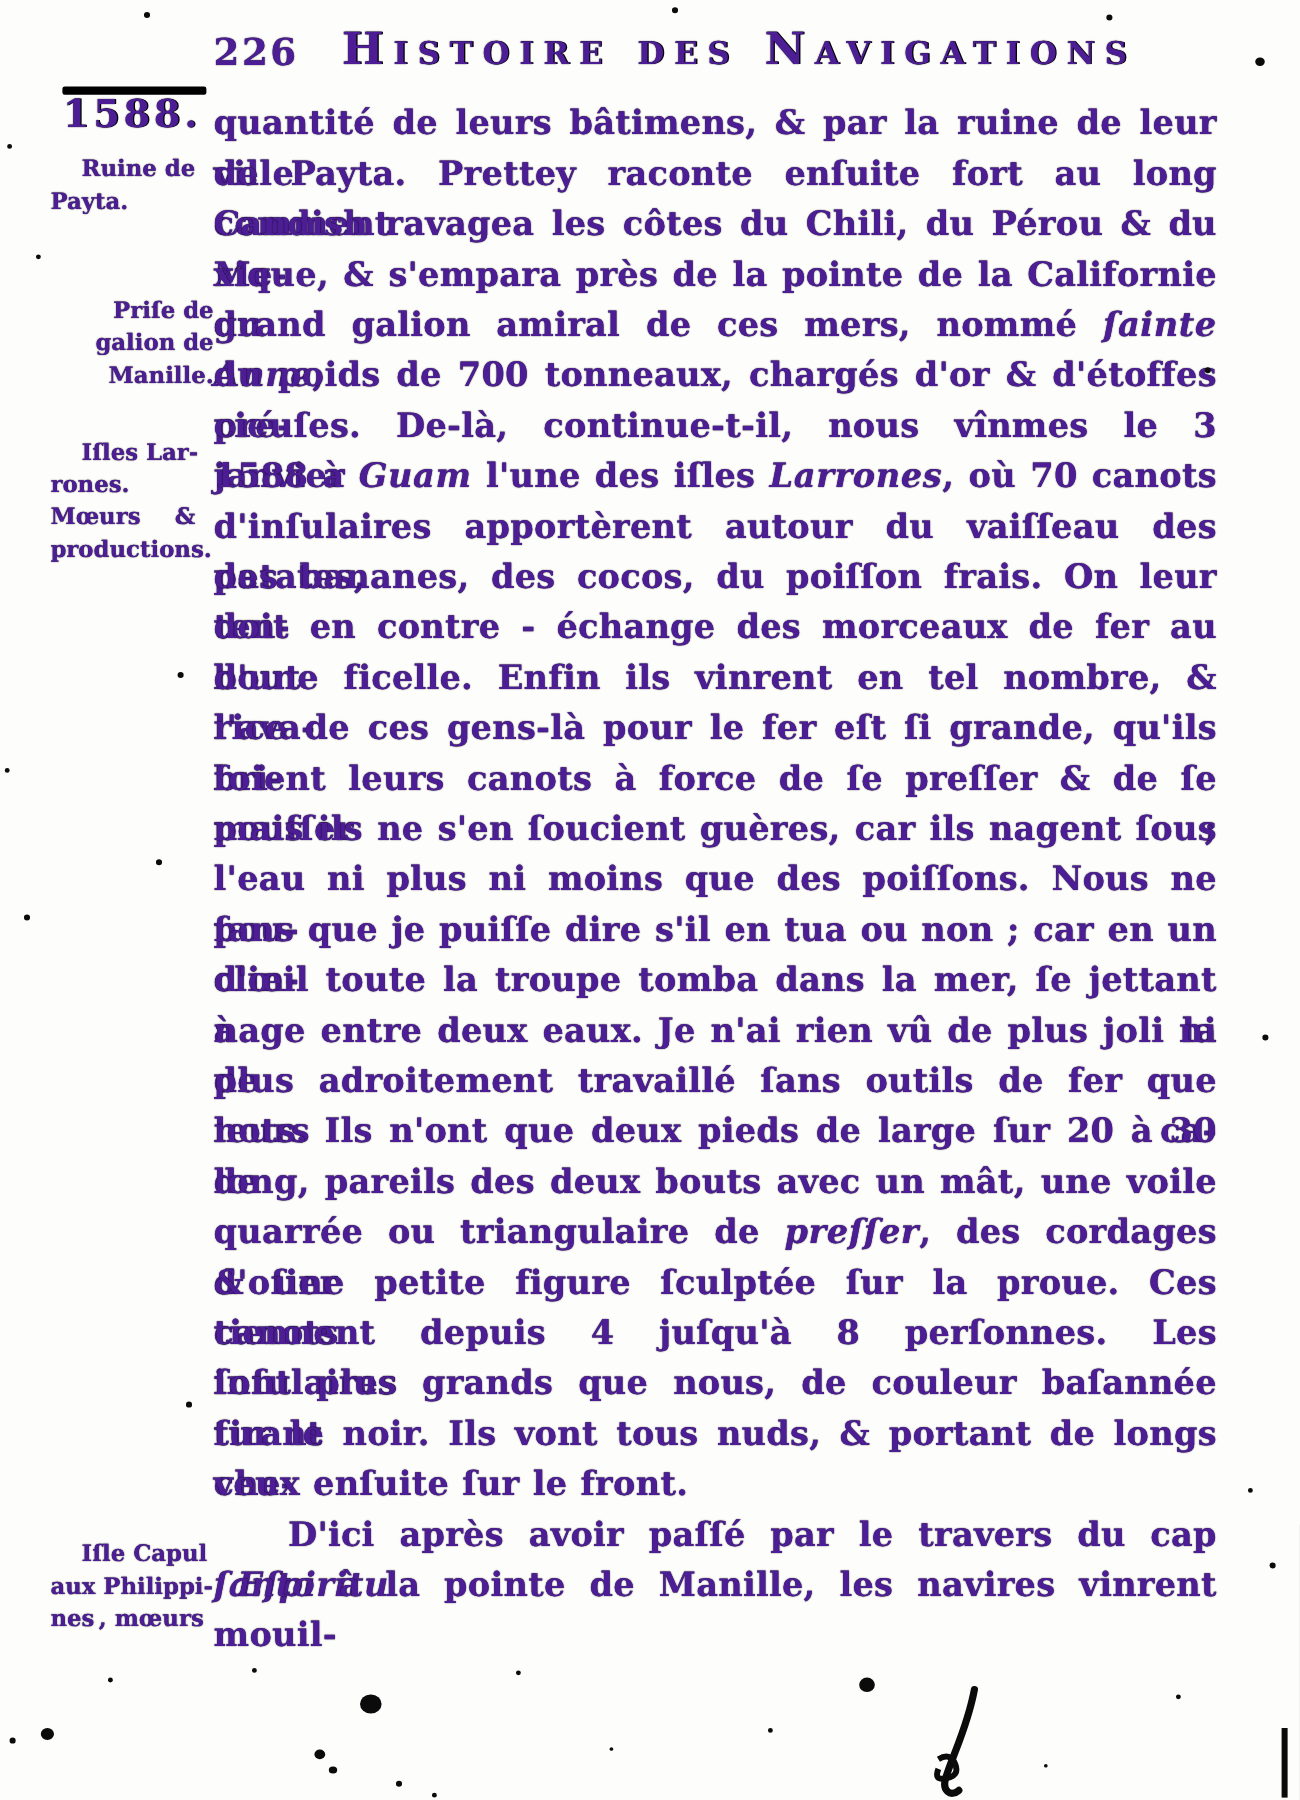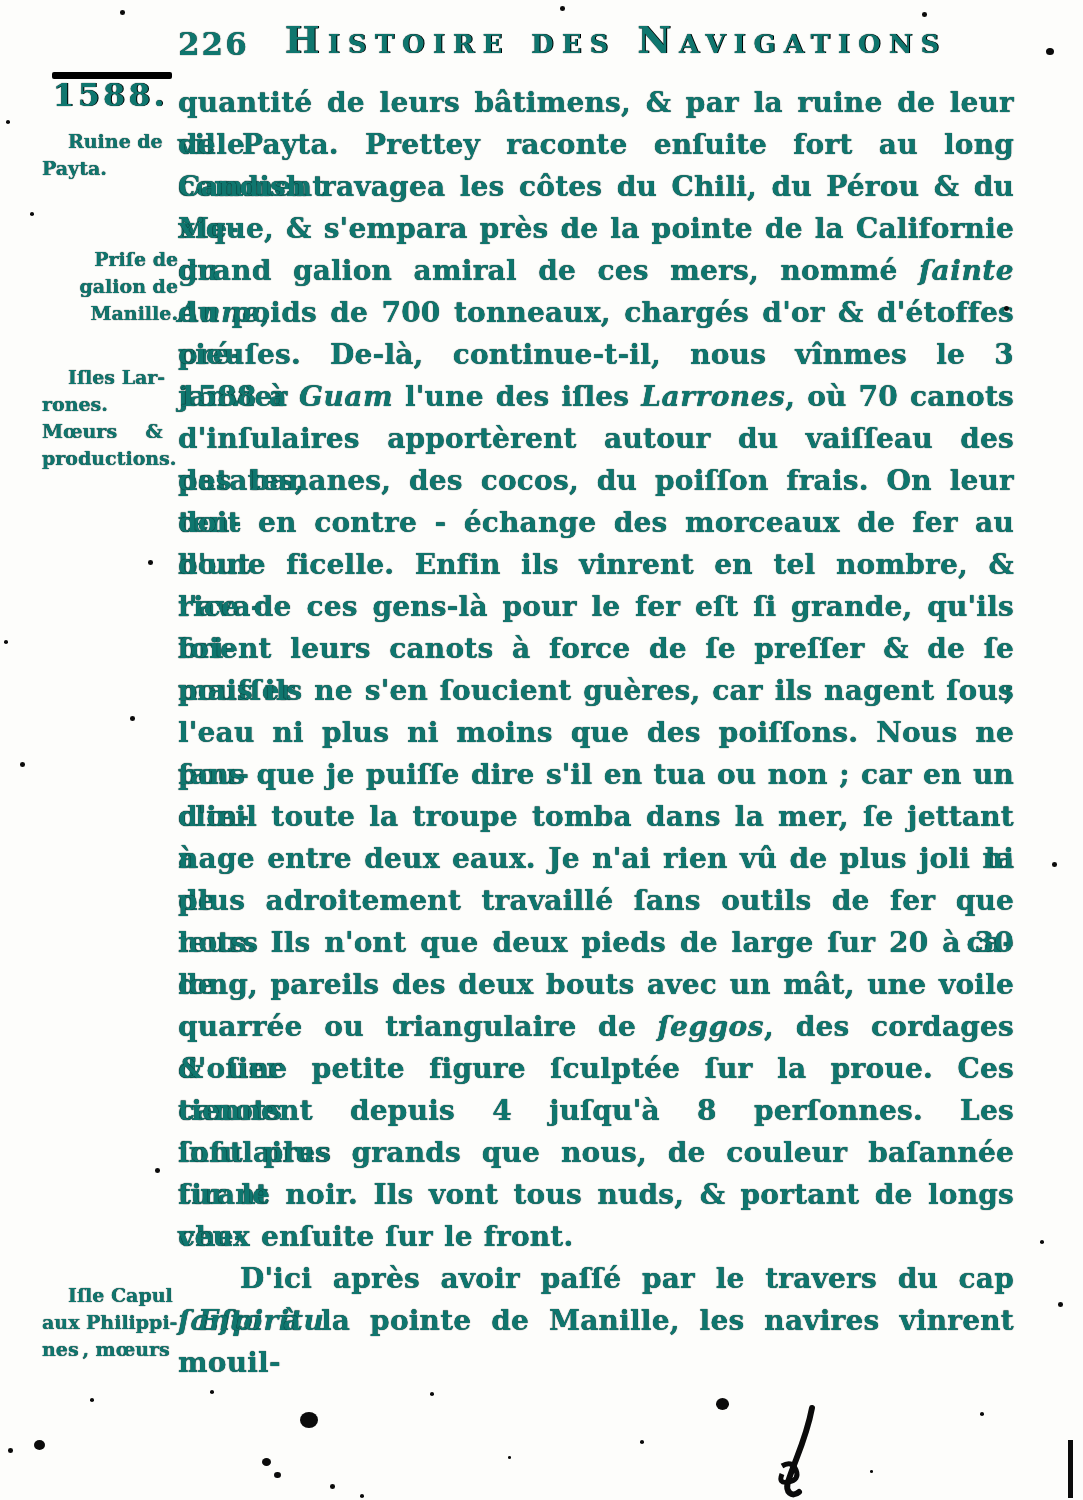--- a/index.html
+++ b/index.html
@@ -2,21 +2,21 @@
 <html><head>
 <meta charset="utf-8">
 <style>
   html,body{margin:0;padding:0;background:#e8e8e4;}
   .page{
     position:relative;
     width:1083px;height:1500px;
     background:#fdfdfb;
     overflow:hidden;
     font-family:"DejaVu Serif", serif;
-    color:#0f766e;
+    color:#4c1d95;
   }
   
   .header{position:absolute;top:16px;left:178px;width:836px;height:52px;}
   .pagenum{
     position:absolute;left:0;top:10px;
     font-size:31px;font-weight:700;letter-spacing:2px;
     text-shadow:0 0 1px #000;
   }
   .htitle{
     position:absolute;left:70px;right:30px;top:2px;
@@ -103,21 +103,21 @@
       <div class="bline"><span>rice de ces gens-là pour le fer eſt ſi grande, qu'ils bri-</span></div>
       <div class="bline"><span>ſoient leurs canots à force de ſe preſſer &amp; de ſe pouſſer ;</span></div>
       <div class="bline"><span>mais ils ne s'en ſoucient guères, car ils nagent ſous</span></div>
       <div class="bline"><span>l'eau ni plus ni moins que des poiſſons. Nous ne pou-</span></div>
       <div class="bline"><span>ſans que je puiſſe dire s'il en tua ou non ; car en un clin-</span></div>
       <div class="bline"><span>d'œil toute la troupe tomba dans la mer, ſe jettant à la</span></div>
       <div class="bline"><span>nage entre deux eaux. Je n'ai rien vû de plus joli ni de</span></div>
       <div class="bline"><span>plus adroitement travaillé ſans outils de fer que leurs ca-</span></div>
       <div class="bline"><span>nots. Ils n'ont que deux pieds de large ſur 20 à 30 de</span></div>
       <div class="bline"><span>long, pareils des deux bouts avec un mât, une voile</span></div>
-      <div class="bline"><span>quarrée ou triangulaire de </span><span class="it">ſeggos</span><span>, des cordages d'oſier</span></div>
+      <div class="bline"><span>quarrée ou triangulaire de </span><span class="it">preſſer</span><span>, des cordages d'oſier</span></div>
       <div class="bline"><span>&amp; une petite figure ſculptée ſur la proue. Ces canots</span></div>
       <div class="bline"><span>tiennent depuis 4 juſqu'à 8 perſonnes. Les inſulaires</span></div>
       <div class="bline"><span>ſont plus grands que nous, de couleur baſannée tirant</span></div>
       <div class="bline"><span>ſur le noir. Ils vont tous nuds, &amp; portant de longs che-</span></div>
       <div class="bline last"><span>veux enſuite ſur le front.</span></div>
       <div class="bline indent"><span>D'ici après avoir paſſé par le travers du cap </span><span class="it">Eſpiritu</span></div>
       <div class="bline"><span class="it">ſanto</span><span> à la pointe de Manille, les navires vinrent mouil-</span></div>
     </div>
 
   <div id="specks">

